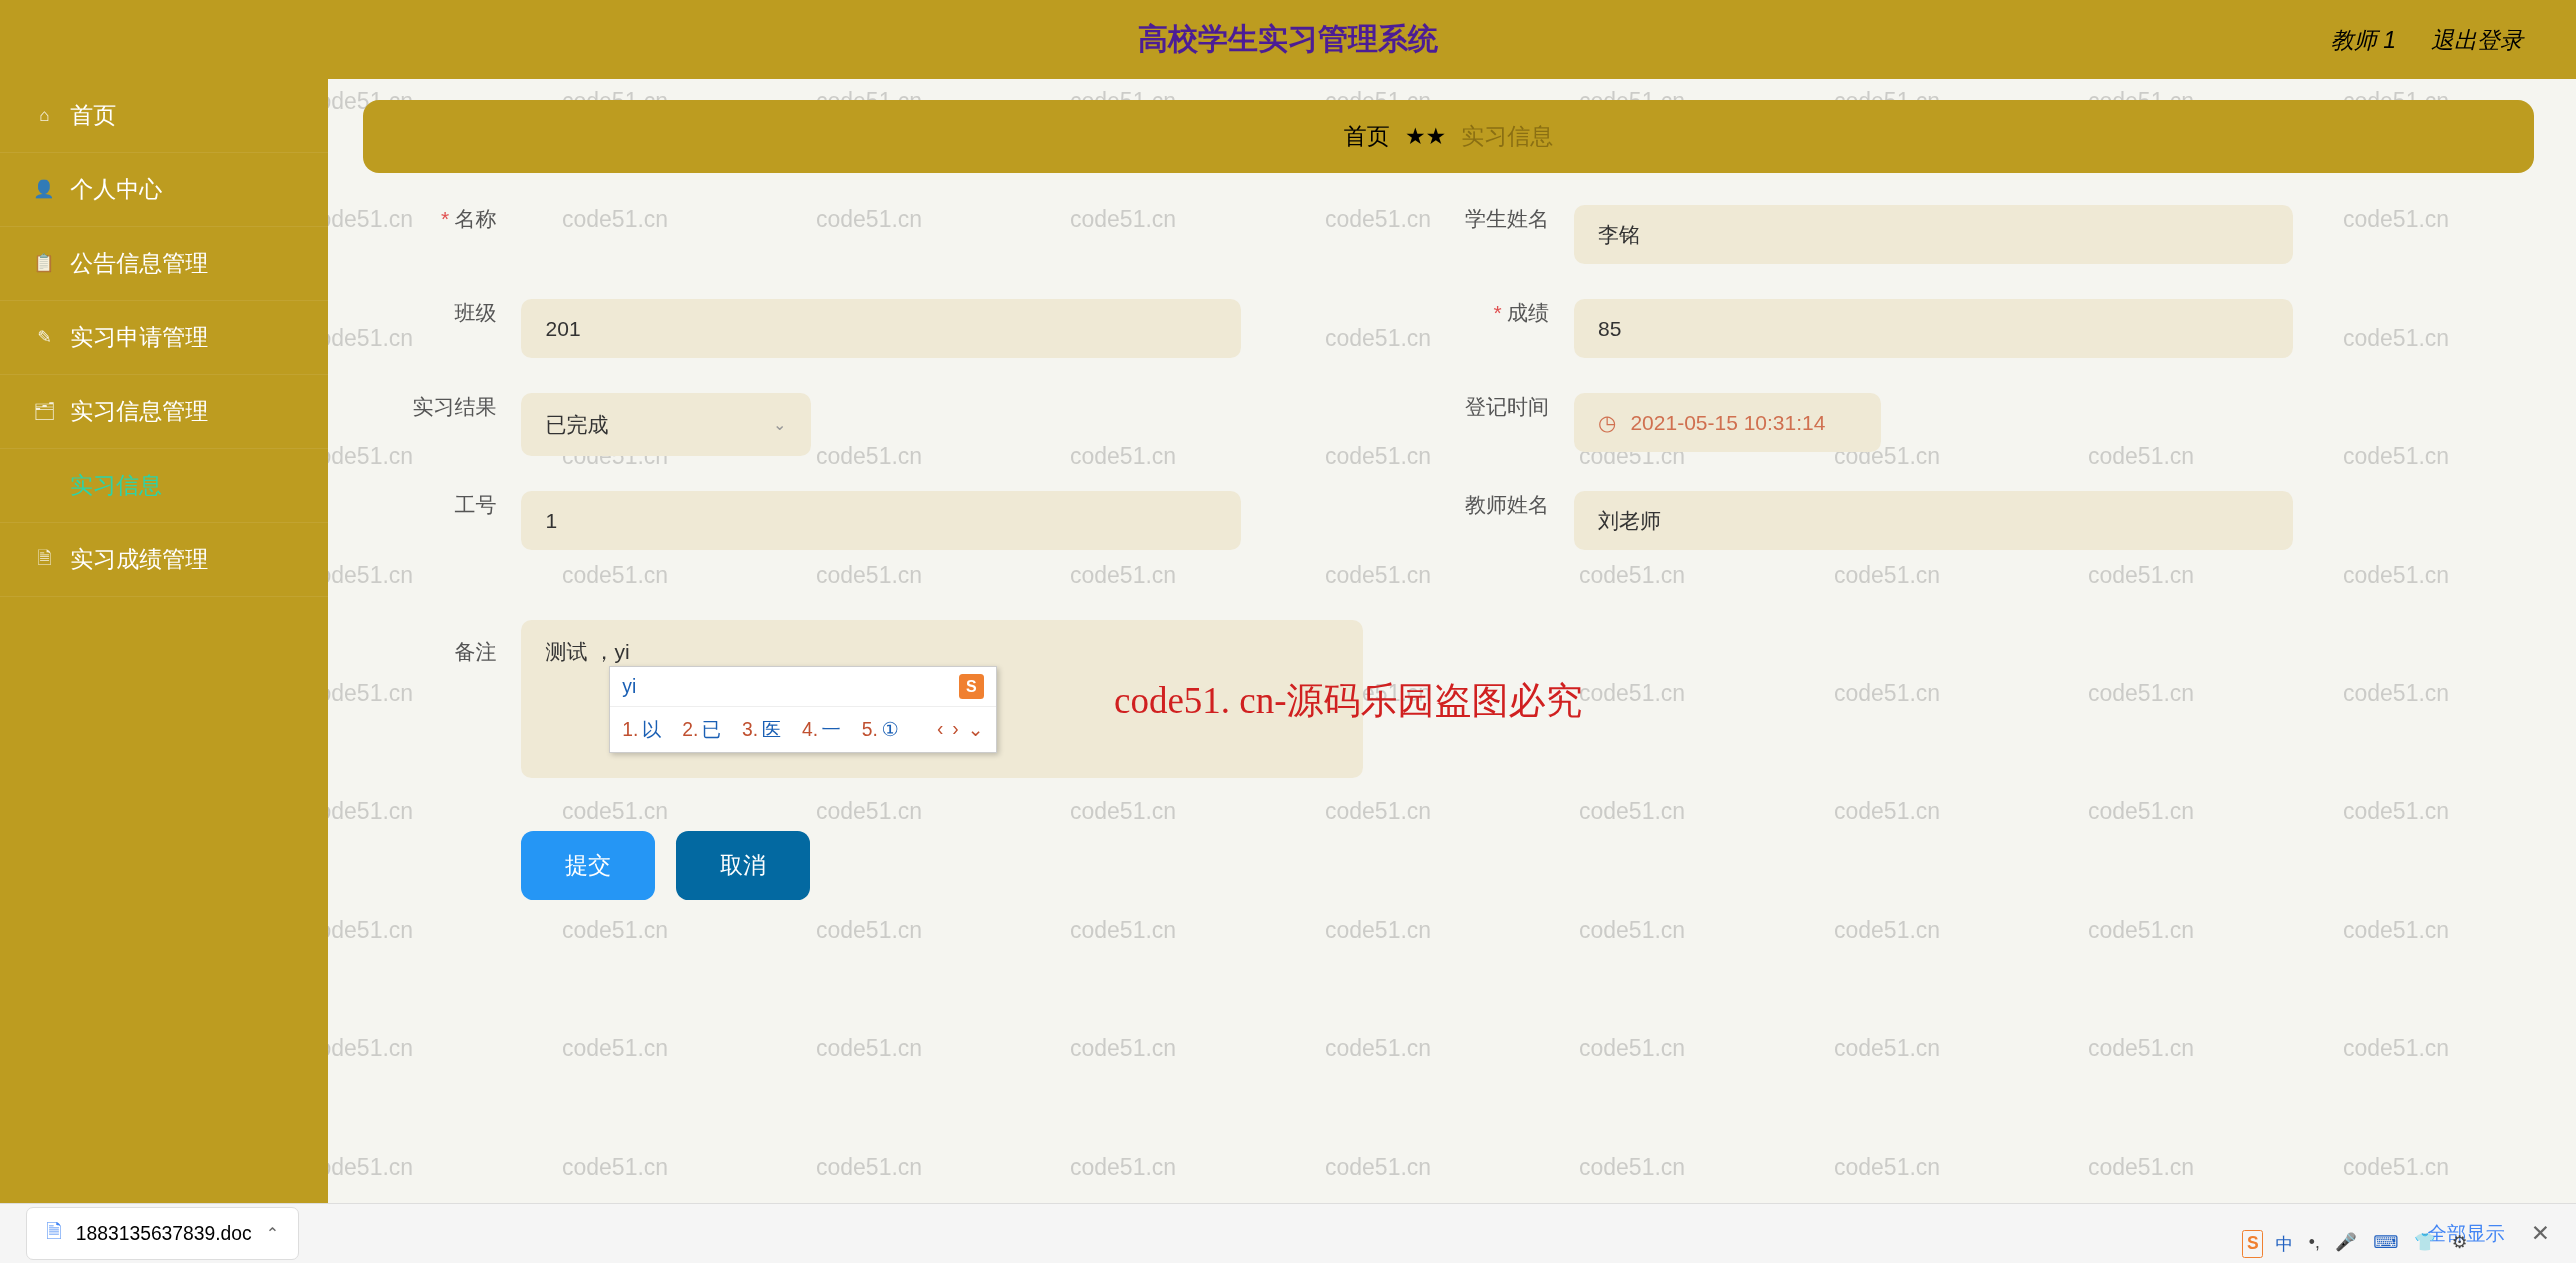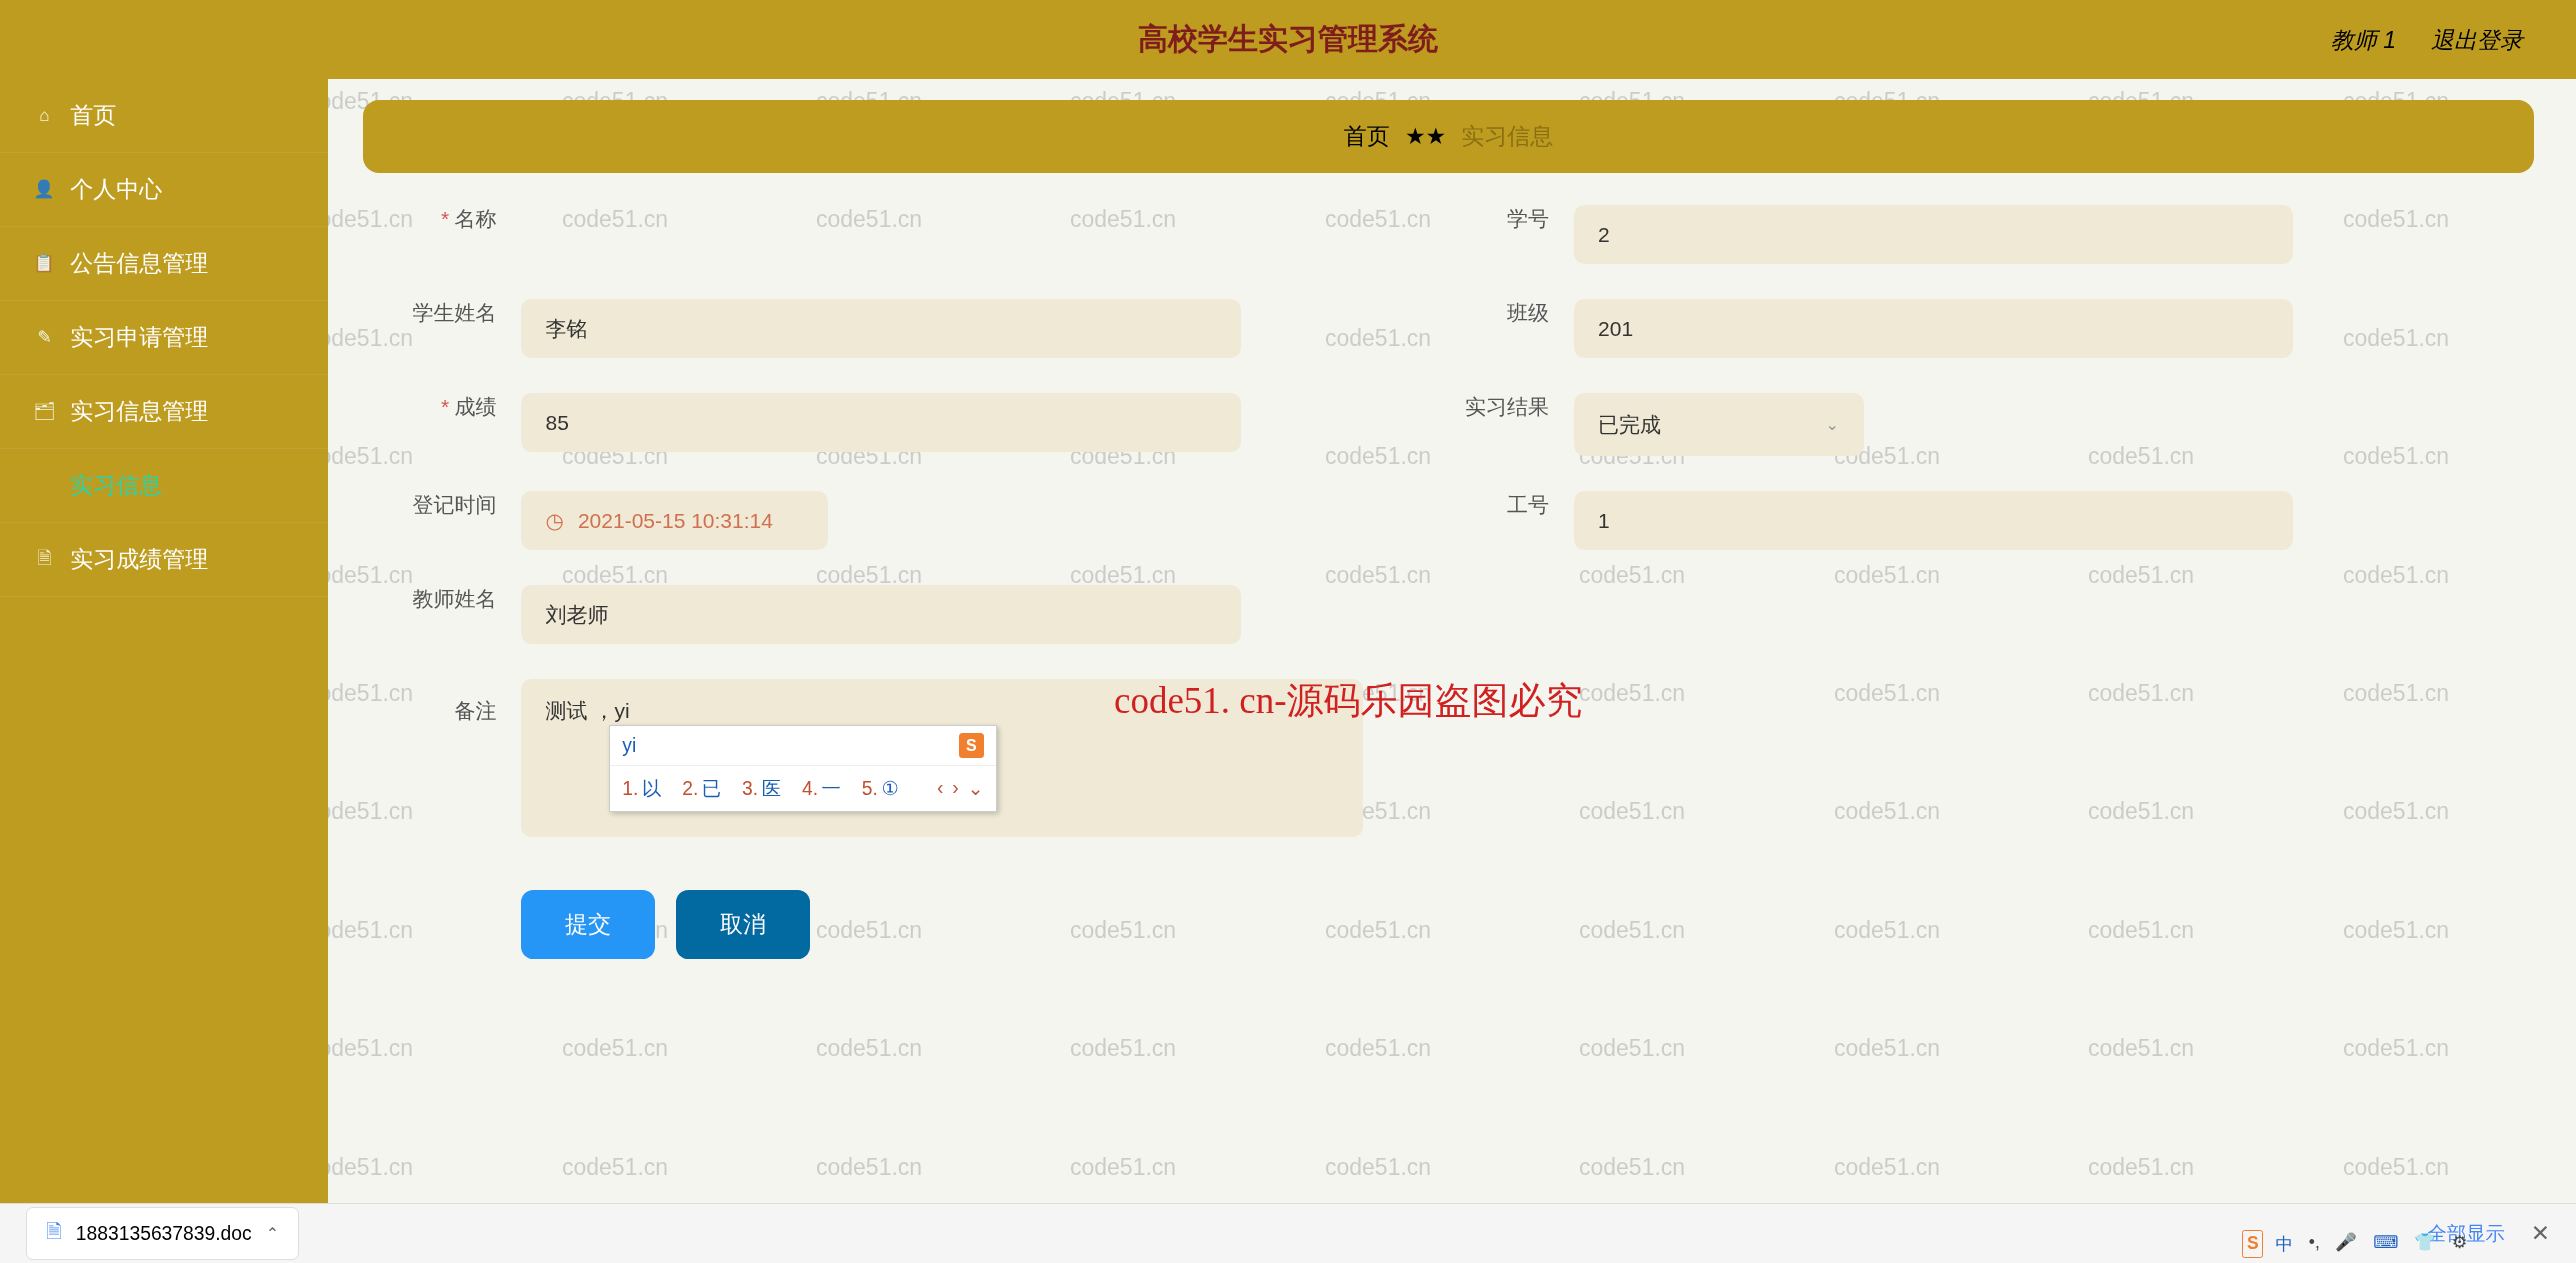--- a/index.html
+++ b/index.html
@@ -41,21 +41,21 @@
   display: flex;
   align-items: center;
   justify-content: center;
   position: relative;
   z-index: 2;
 }
 
 .header-title {
   font-size: 30px;
   font-weight: bold;
-  color: #7f1d1d;
+  color: #4c1d95;
 }
 
 .header-user {
   position: absolute;
   right: 53px;
   top: 50%;
   transform: translateY(-50%);
   display: flex;
   gap: 35px;
   font-size: 23px;
@@ -515,24 +515,20 @@
       <span>首页</span>
       <span class="sep">★★</span>
       <span class="cur">实习信息</span>
     </div>
 
     <div class="form">
 
       <div class="field">
         <div class="label req">名称</div>
       </div>
-      <div class="field">
-        <div class="label">学号</div>
-        <input class="input" value="2" style="">
-      </div>
 
       <div class="field">
         <div class="label">学生姓名</div>
         <input class="input" value="李铭" style="">
       </div>
       <div class="field">
         <div class="label">班级</div>
         <input class="input" value="201" style="">
       </div>
 

